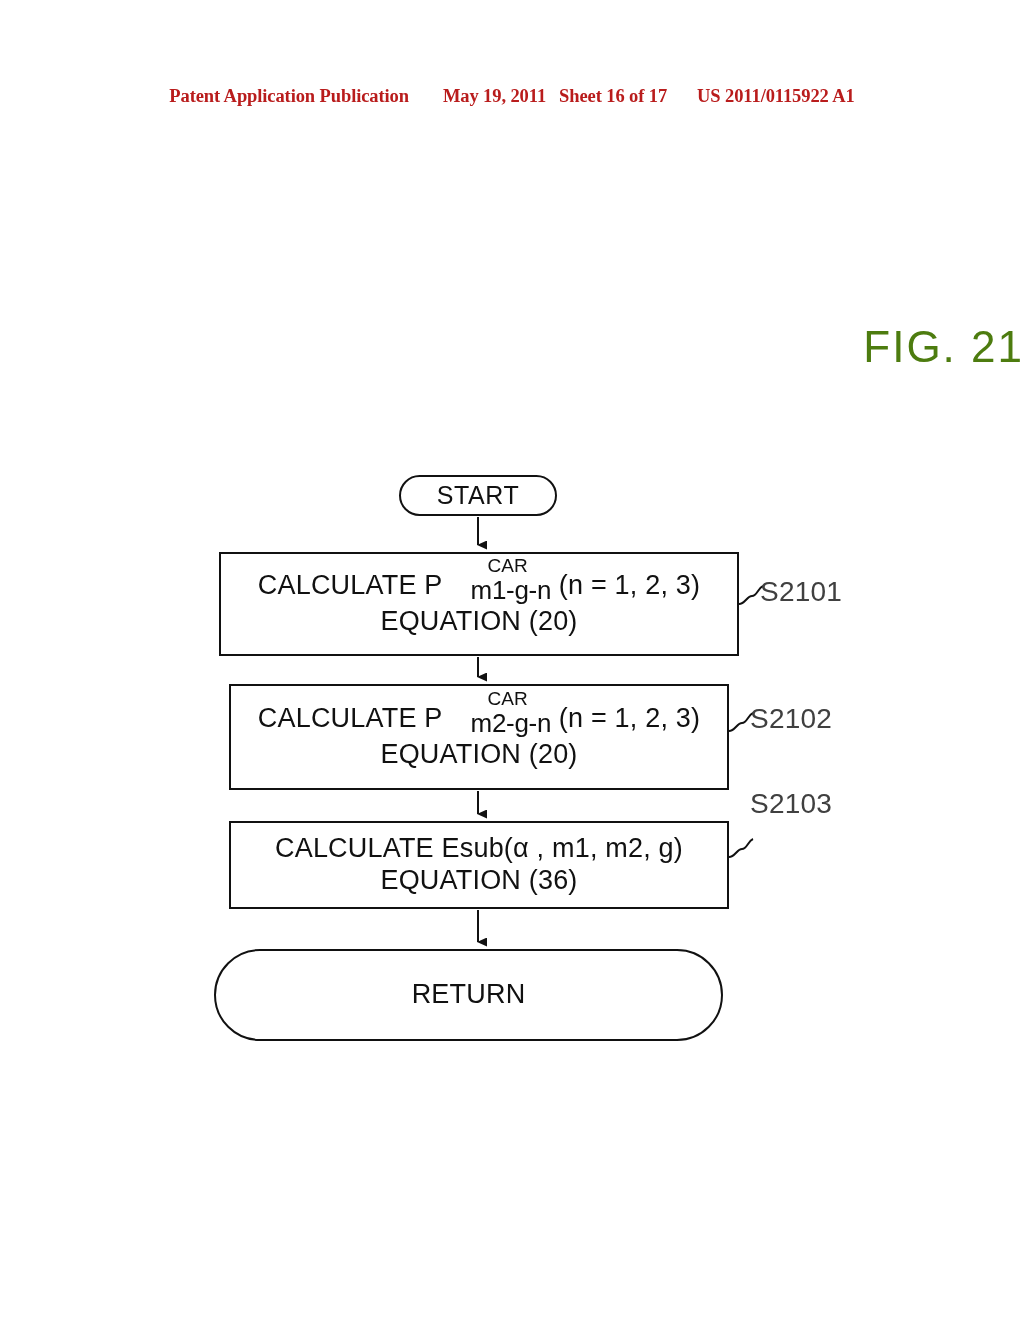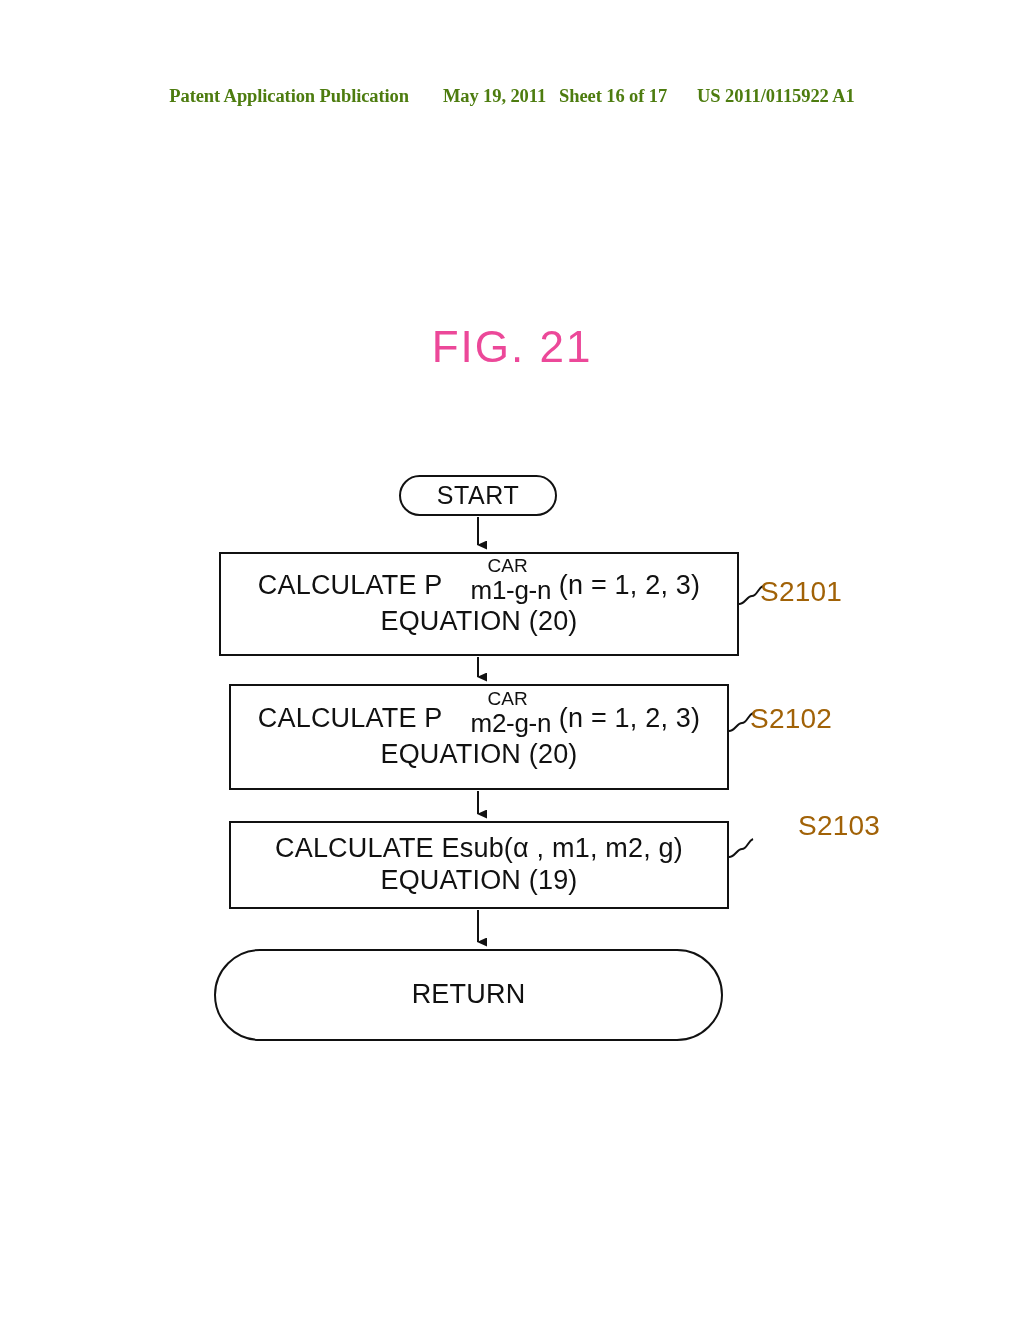--- a/index.html
+++ b/index.html
@@ -22,36 +22,36 @@
     position: absolute;
     left: 0;
     top: 86px;
     width: 1024px;
     text-align: center;
     font-family: "Liberation Serif", serif;
     font-weight: bold;
     font-size: 18.5px;
     letter-spacing: -0.1px;
     white-space: nowrap;
-    color: #4d7c0f;
+    color: #b91c1c;
   }
   #page-header .hdr-gap-lg { display: inline-block; width: 34px; }
   #page-header .hdr-gap-sm { display: inline-block; width: 13px; }
   #page-header .hdr-gap-md { display: inline-block; width: 30px; }
 
   
   #figure-title {
     position: absolute;
     left: 0;
     top: 322px;
     width: 1024px;
-    text-align: center;
+    text-align: right;
     font-size: 44px;
     letter-spacing: 2px;
-    color: #ec4899;
+    color: #4d7c0f;
   }
 
   
   #flowchart {
     position: absolute;
     left: 0;
     top: 0;
     width: 1024px;
     height: 1320px;
   }
@@ -134,26 +134,26 @@
     width: 1024px;
     height: 1320px;
     pointer-events: none;
   }
 
   
   .step-ref {
     position: absolute;
     font-size: 28px;
     letter-spacing: 0.2px;
-    color: #a16207;
+    color: #404040;
     white-space: nowrap;
   }
   #step-ref-s2101 { left: 760px; top: 576px; }
   #step-ref-s2102 { left: 750px; top: 703px; }
-  #step-ref-s2103 { left: 750px; top: 810px; margin-left: 48px; }
+  #step-ref-s2103 { left: 750px; top: 788px; }
 </style>
 </head>
 <body>
 
 <div id="page-header">
   <span>Patent Application Publication</span><span class="hdr-gap-lg"></span><span>May 19, 2011</span><span class="hdr-gap-sm"></span><span>Sheet 16 of 17</span><span class="hdr-gap-md"></span><span>US 2011/0115922 A1</span>
 </div>
 
 <div id="figure-title">FIG. 21</div>
 
@@ -192,21 +192,21 @@
 
   <div class="node process" id="node-s2102">
     <span class="node-line">
       <span>CALCULATE P</span><span class="pvar"><span class="psup">CAR</span><span class="psub">m2-g-n</span></span><span> (n = 1, 2, 3)</span>
     </span>
     <span class="node-line">EQUATION (20)</span>
   </div>
 
   <div class="node process" id="node-s2103">
     <span class="node-line">CALCULATE Esub(α , m1, m2, g)</span>
-    <span class="node-line">EQUATION (19)</span>
+    <span class="node-line">EQUATION (36)</span>
   </div>
 
   <div class="node terminator" id="node-return">
     <span class="node-line">RETURN</span>
   </div>
 
   <div class="step-ref" id="step-ref-s2101">S2101</div>
   <div class="step-ref" id="step-ref-s2102">S2102</div>
   <div class="step-ref" id="step-ref-s2103">S2103</div>
 

